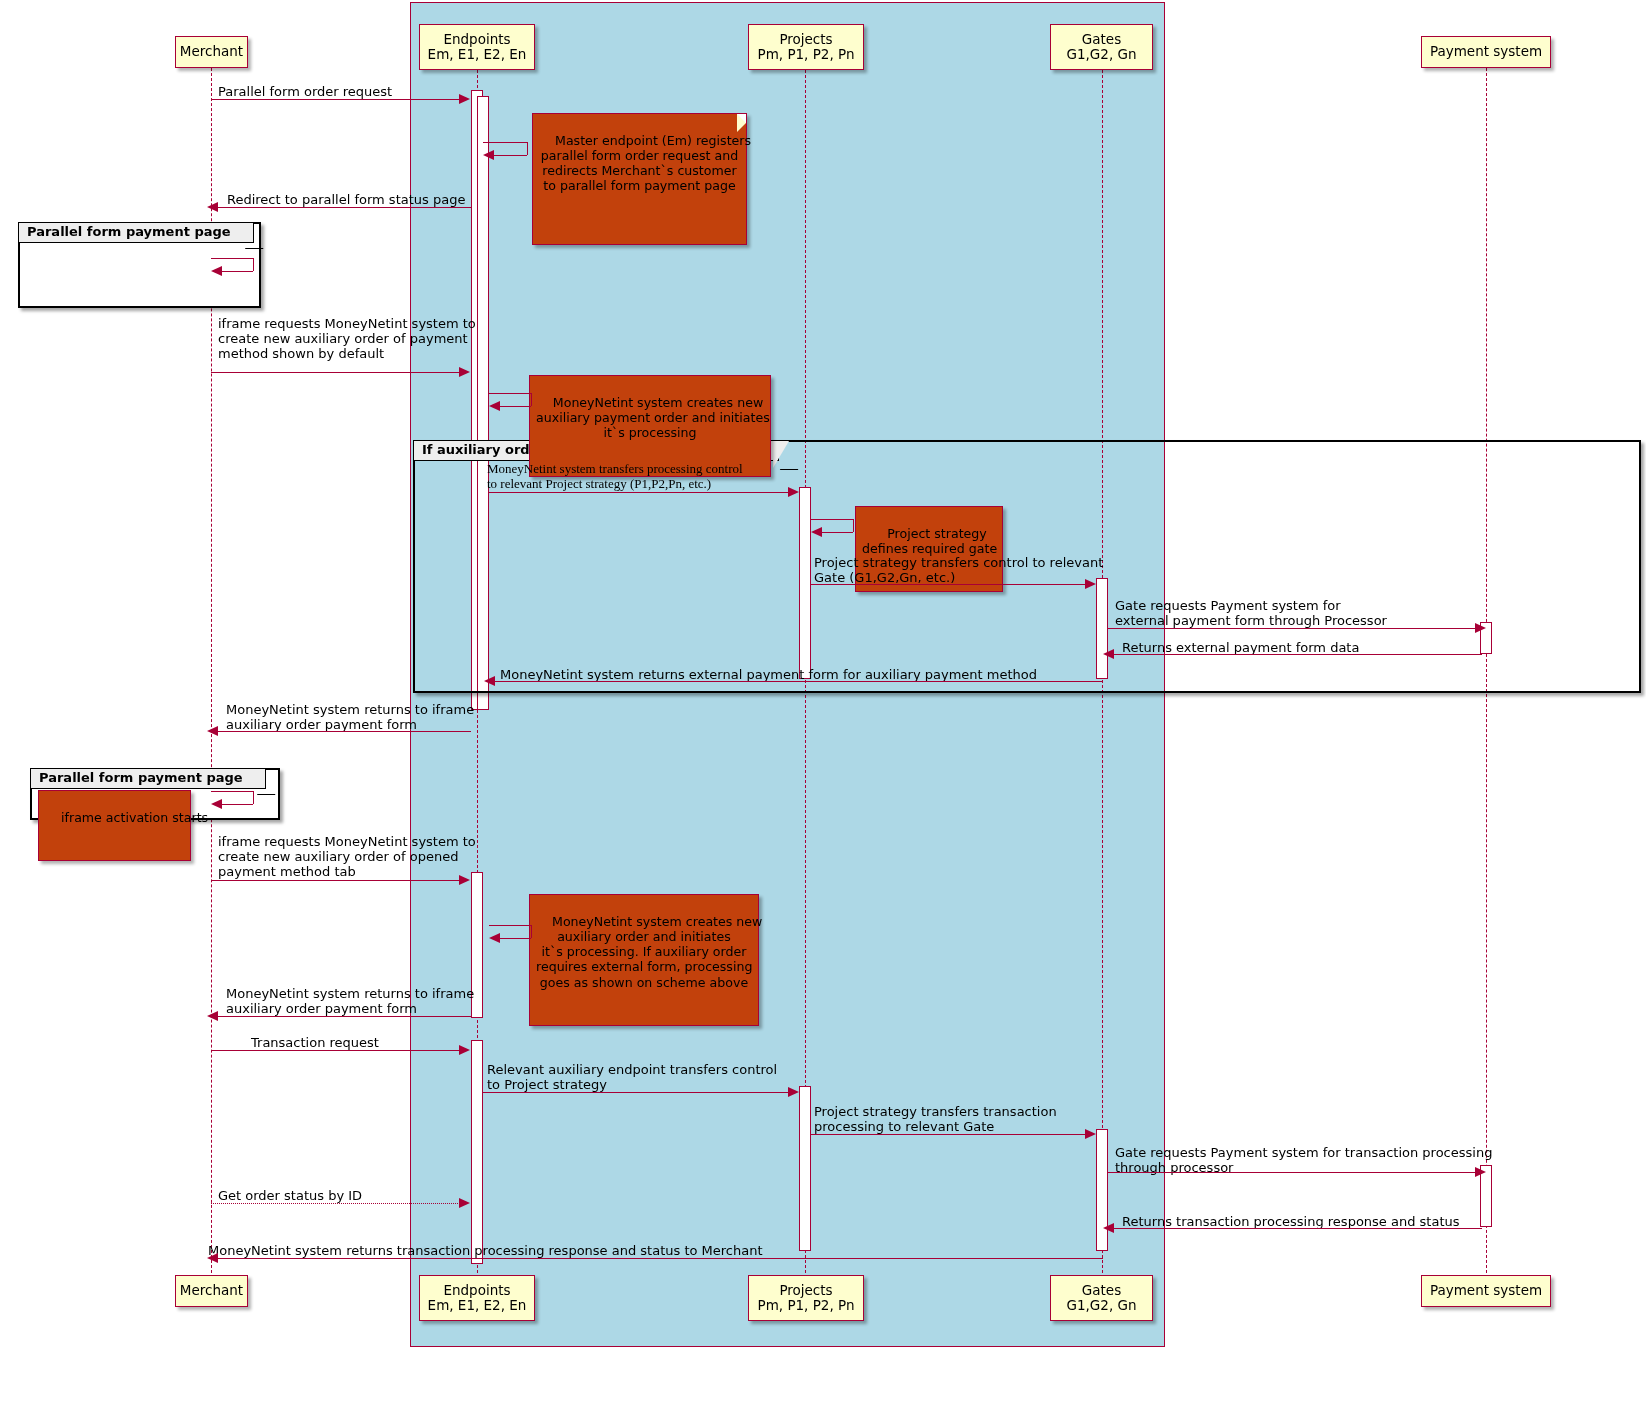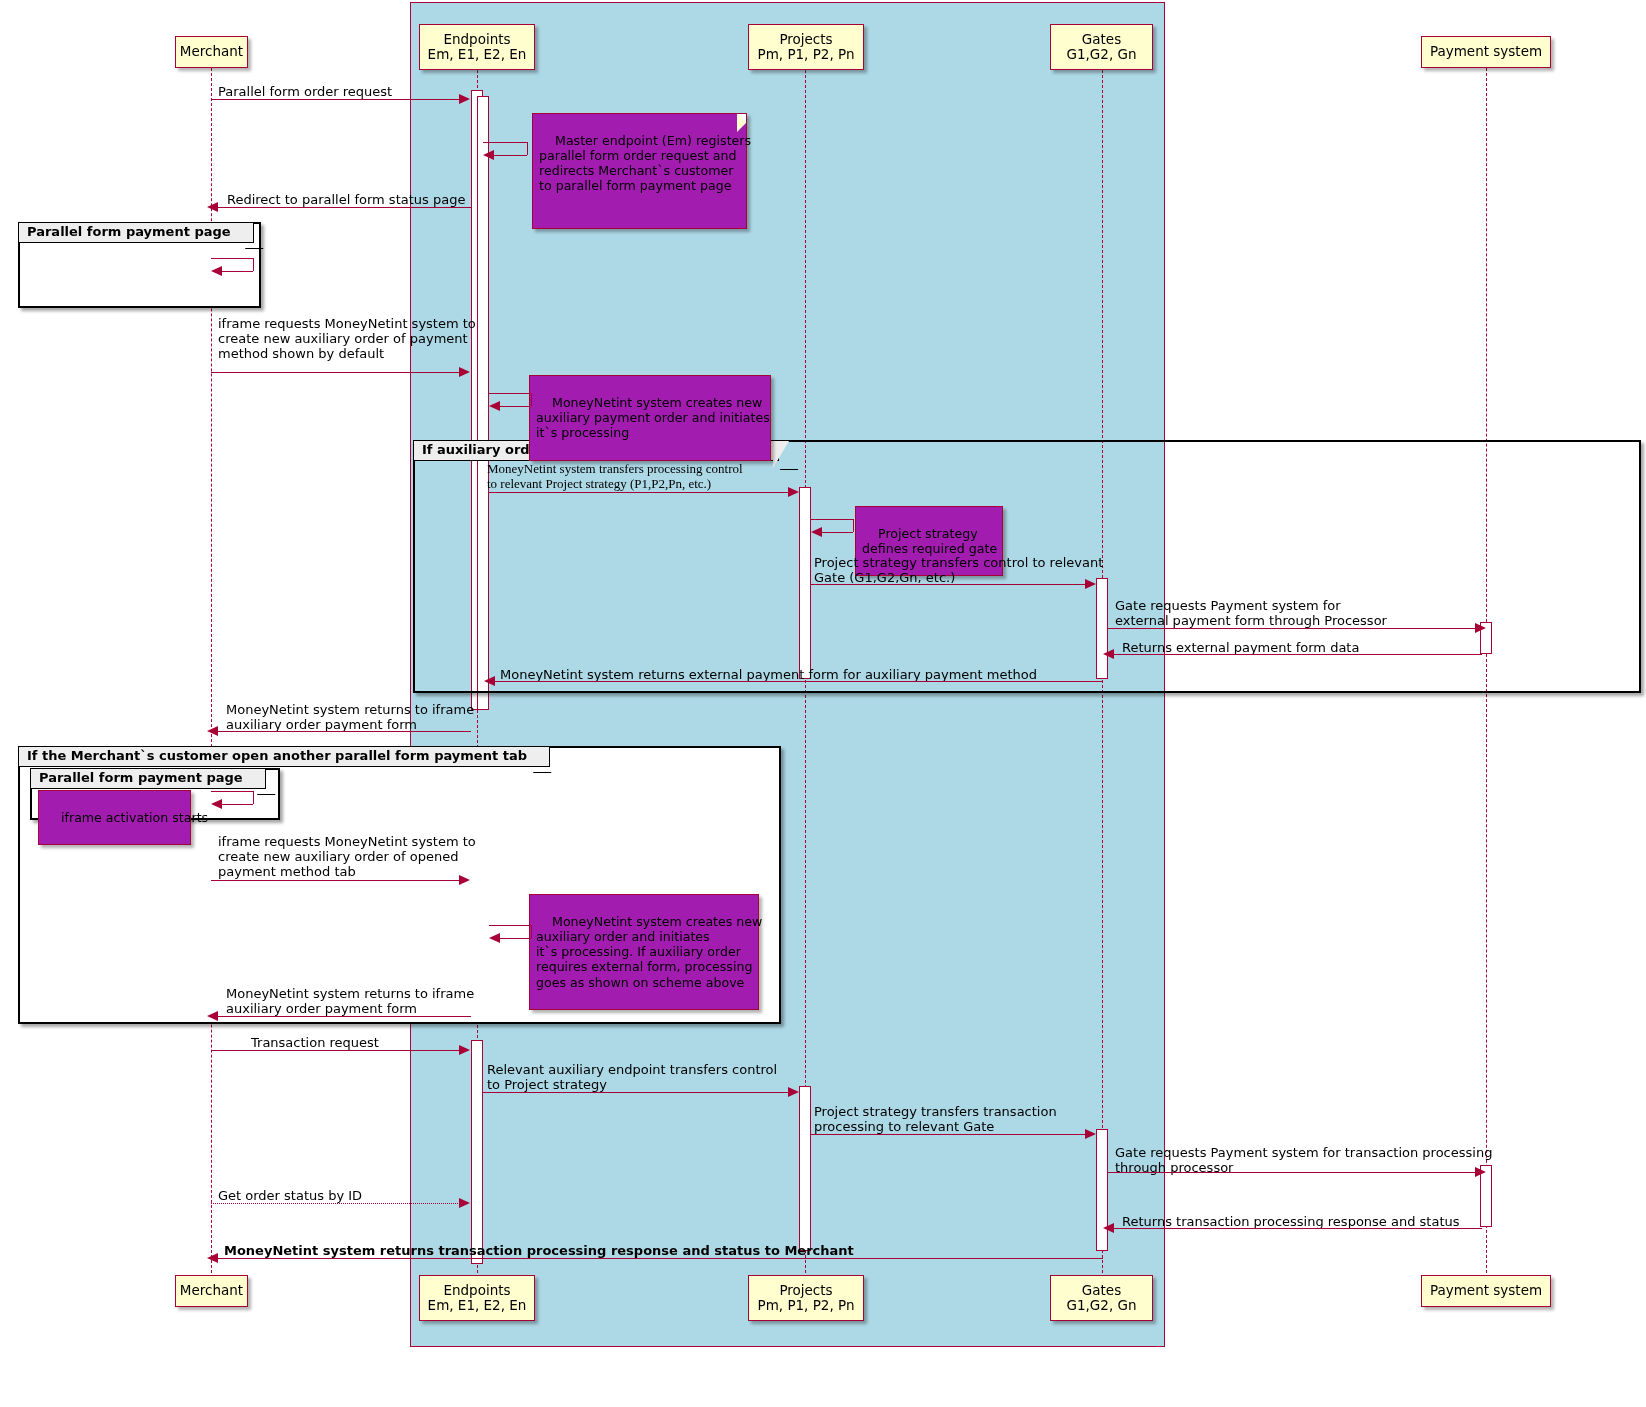--- a/index.html
+++ b/index.html
@@ -77,28 +77,29 @@
   
   .msglabel {
     font-size:13px;
     color:#000;
     line-height:1.16;
     white-space:pre;
   }
 
   
   .note {
-    background:#a21caf;
+    background:#c2410c;
     border:1.1px solid #A80036;
     box-shadow:3px 3px 3px rgba(0,0,0,0.30);
     font-size:12.6px;
     line-height:1.20;
     color:#000;
-    padding:4px 6px 4px 6px;
+    padding:4px 6px 20px 6px;
     white-space:pre;
+    text-align:center;
   }
   .note .dogear {
     position:absolute;
     top:0; right:0;
     width:0; height:0;
     border-left:9px solid transparent;
     border-top:9px solid #FBFB77;
     border-right:9px solid transparent;
   }
 
@@ -210,24 +211,20 @@
     <div class="frag-tab">If auxiliary order uses external payment form</div>
     <div class="frag-tab-corner" style="left:358px; top:-1px; border-top:27px solid #EEEEEE; border-right:16px solid transparent;"></div>
     <div class="frag-tab-corner" style="left:357px; top:-1px; width:18px; height:28px; border-bottom:1.6px solid #000; transform:skewX(30deg);"></div>
   </div>
 
   <div class="abs fragment white" style="left:18px; top:222px; width:243px; height:86px;">
     <div class="frag-tab">Parallel form payment page</div>
     <div class="frag-tab-corner" style="left:218px; top:-1px; width:18px; height:25px; border-bottom:1.6px solid #000; transform:skewX(30deg);"></div>
   </div>
 
-  <div class="abs fragment white" style="left:18px; top:746px; width:763px; height:278px;">
-    <div class="frag-tab">If the Merchant`s customer open another parallel form payment tab</div>
-    <div class="frag-tab-corner" style="left:506px; top:-1px; width:18px; height:25px; border-bottom:1.6px solid #000; transform:skewX(30deg);"></div>
-  </div>
 
   <div class="abs fragment white" style="left:30px; top:768px; width:250px; height:52px;">
     <div class="frag-tab">Parallel form payment page</div>
     <div class="frag-tab-corner" style="left:218px; top:-1px; width:18px; height:25px; border-bottom:1.6px solid #000; transform:skewX(30deg);"></div>
   </div>
 
   <div class="abs msglabel" style="left:218px; top:84px;">Parallel form order request</div>
   <div class="abs arrow-line" style="left:211px; top:99px; width:255px;"></div>
   <div class="abs arrowhead right" style="left:459px; top:94px;"></div>
 
@@ -358,17 +355,17 @@
   <div class="abs arrowhead right" style="left:1475px; top:1167px;"></div>
 
   <div class="abs msglabel" style="left:218px; top:1188px;">Get order status by ID</div>
   <div class="abs arrow-line dotted" style="left:211px; top:1203px; width:255px;"></div>
   <div class="abs arrowhead right" style="left:459px; top:1198px;"></div>
 
   <div class="abs msglabel" style="left:1122px; top:1214px;">Returns transaction processing response and status</div>
   <div class="abs arrow-line" style="left:1111px; top:1228px; width:371px;"></div>
   <div class="abs arrowhead left" style="left:1103px; top:1223px;"></div>
 
-  <div class="abs msglabel" style="left:224px; top:1243px;font-weight:bold;">MoneyNetint system returns transaction processing response and status to Merchant</div>
+  <div class="abs msglabel" style="left:208px; top:1243px;">MoneyNetint system returns transaction processing response and status to Merchant</div>
   <div class="abs arrow-line" style="left:214px; top:1258px; width:889px;"></div>
   <div class="abs arrowhead left" style="left:207px; top:1253px;"></div>
 
 </div>
 
 </body></html>

